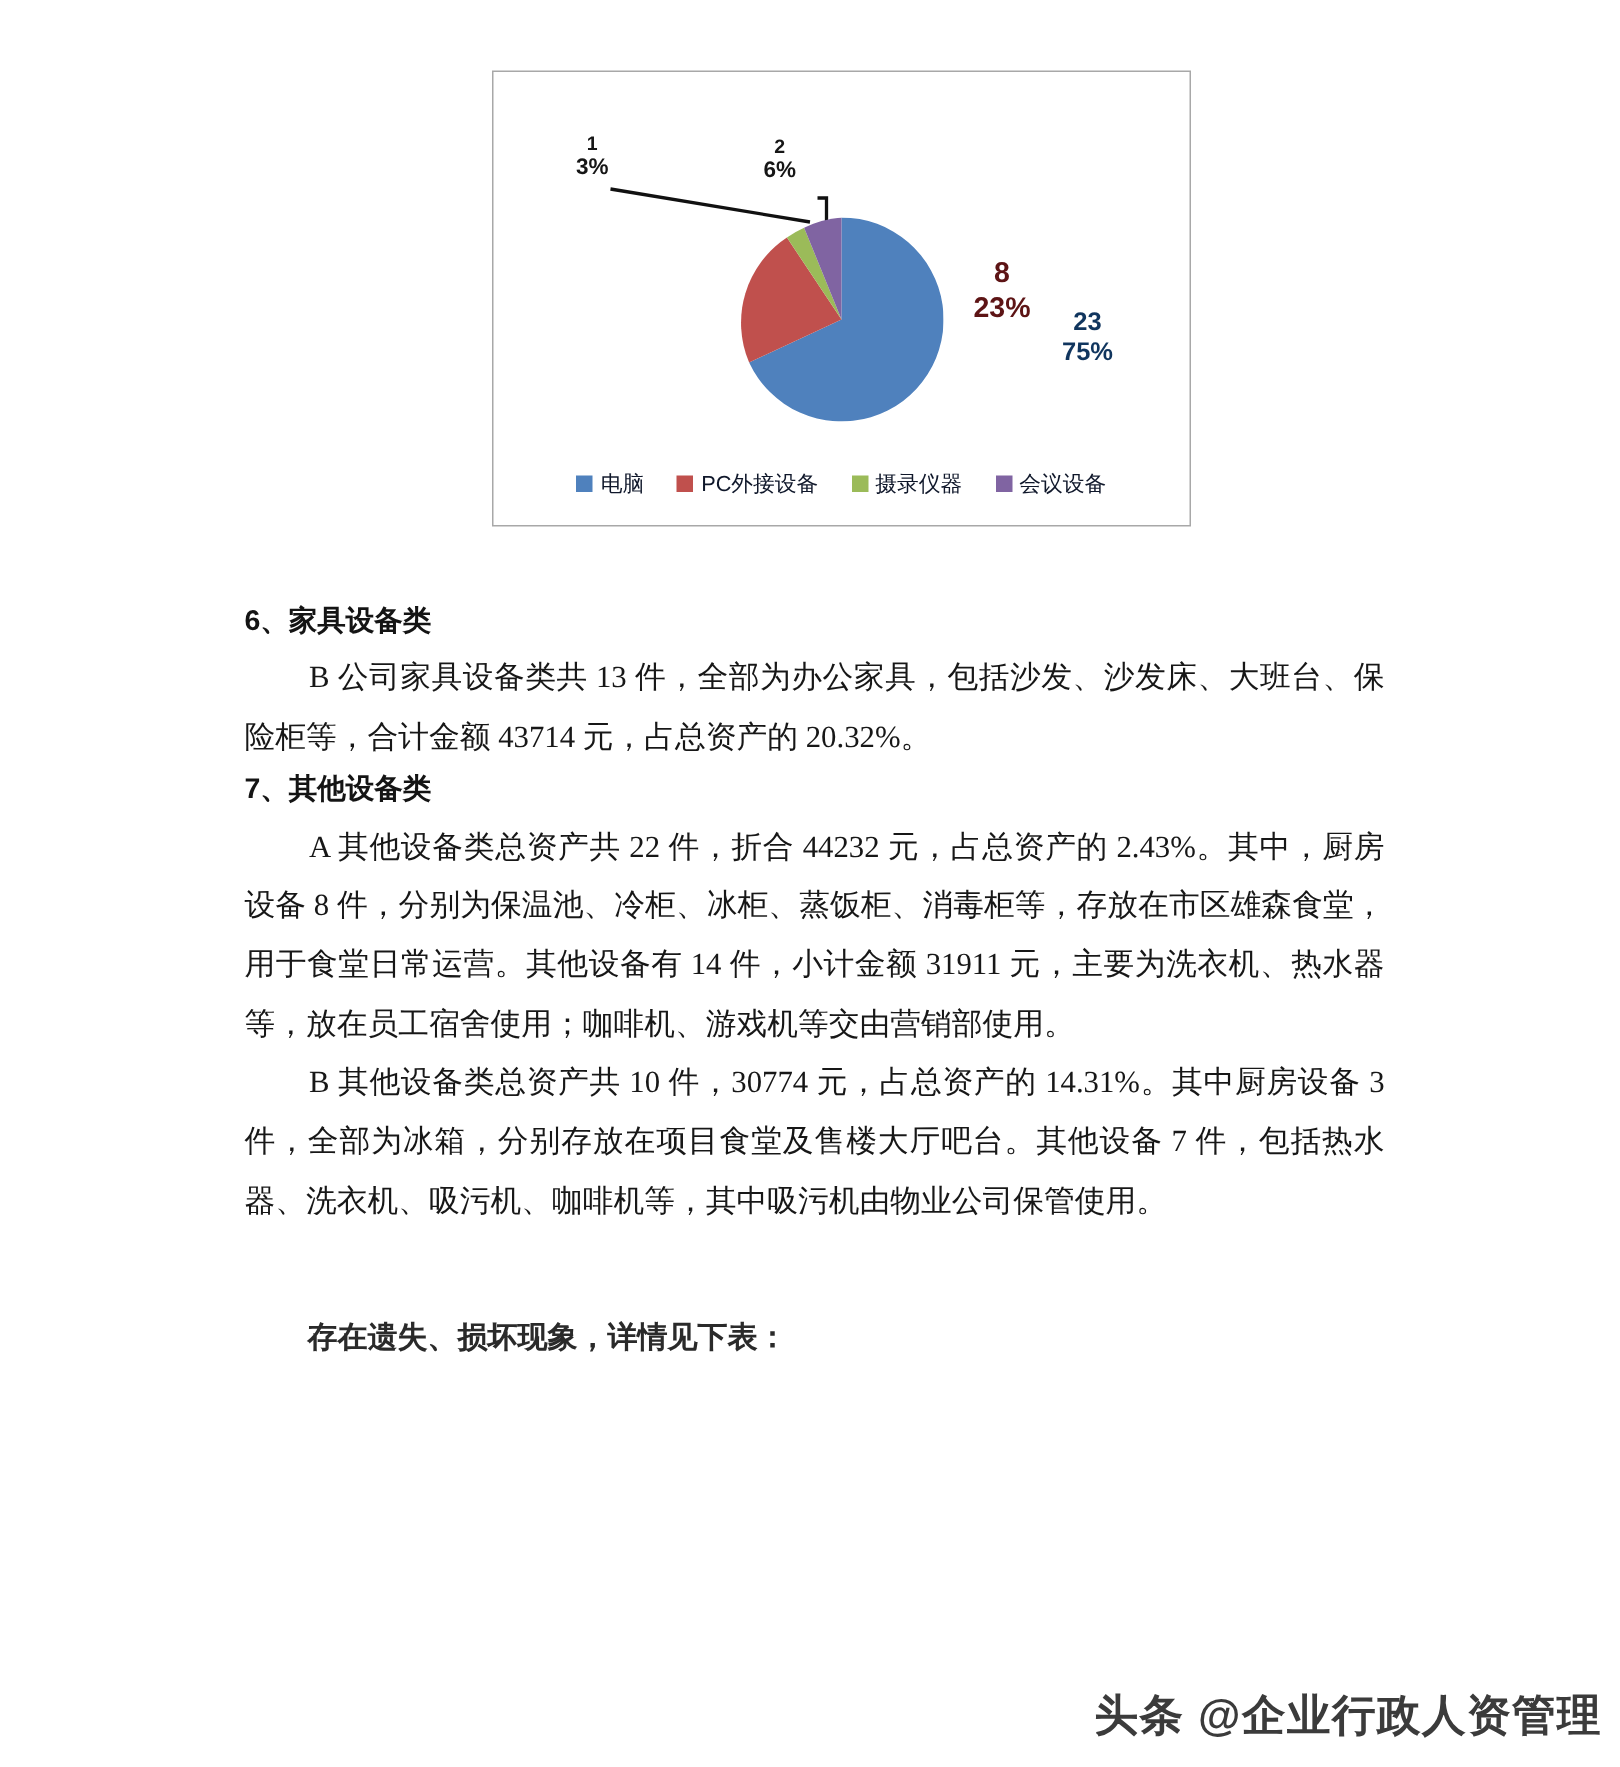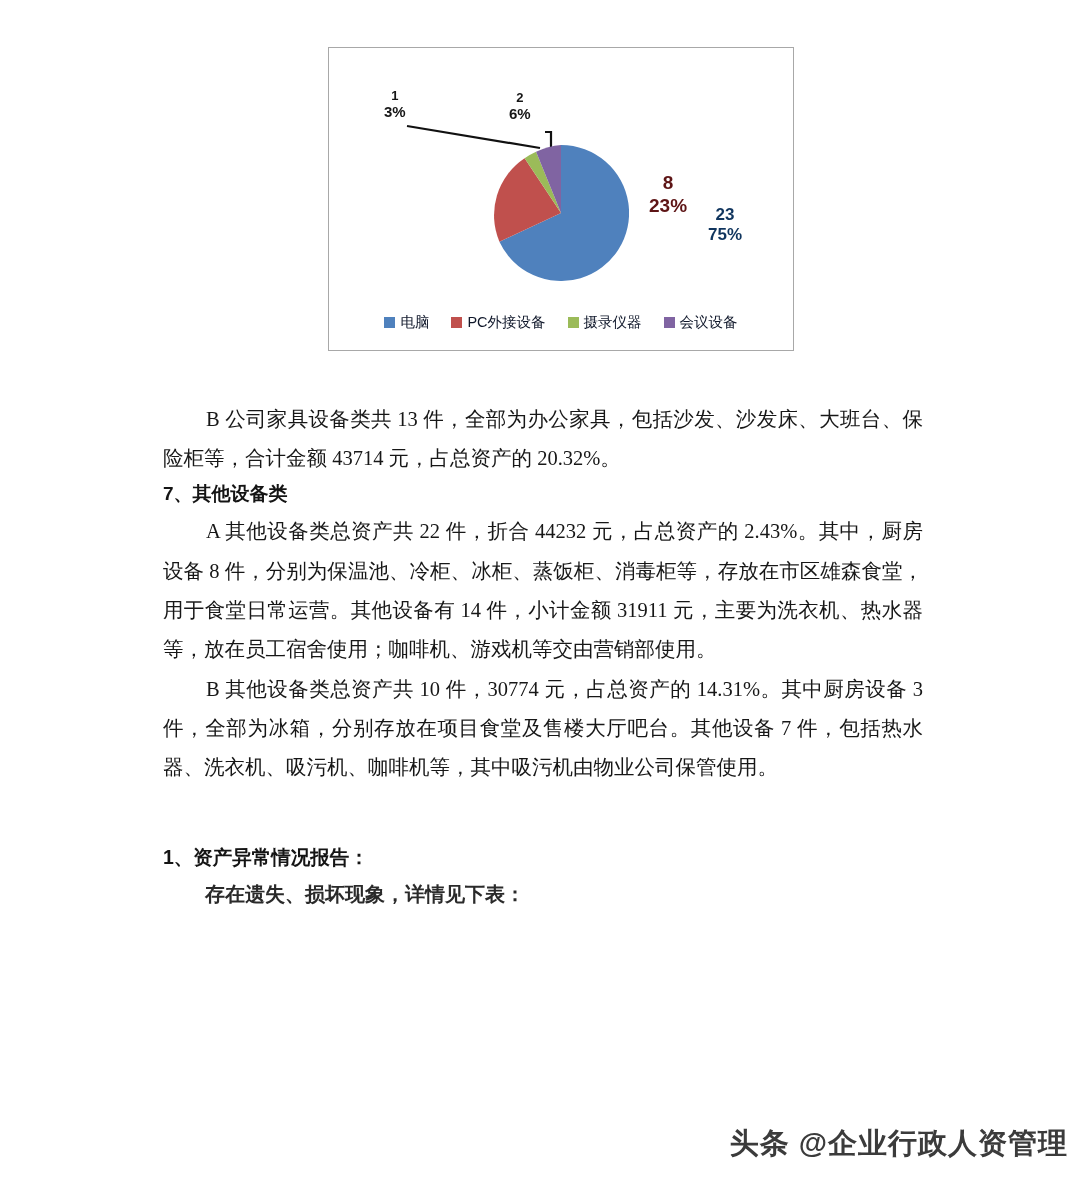--- a/index.html
+++ b/index.html
@@ -260,26 +260,26 @@
         <span class="legend-swatch" style="background:#8064A2"></span>
         <span>会议设备</span>
       </div>
     </div>
 
   </div>
 </div>
 
 <div id="doc-body">
 
+  <h3 class="heading">6、家具设备类</h3>
   <p class="para indent">B 公司家具设备类共 13 件，全部为办公家具，包括沙发、沙发床、大班台、保险柜等，合计金额 43714 元，占总资产的 20.32%。</p>
 
   <h3 class="heading">7、其他设备类</h3>
   <p class="para indent">A 其他设备类总资产共 22 件，折合 44232 元，占总资产的 2.43%。其中，厨房设备 8 件，分别为保温池、冷柜、冰柜、蒸饭柜、消毒柜等，存放在市区雄森食堂，用于食堂日常运营。其他设备有 14 件，小计金额 31911 元，主要为洗衣机、热水器等，放在员工宿舍使用；咖啡机、游戏机等交由营销部使用。</p>
   <p class="para indent">B 其他设备类总资产共 10 件，30774 元，占总资产的 14.31%。其中厨房设备 3 件，全部为冰箱，分别存放在项目食堂及售楼大厅吧台。其他设备 7 件，包括热水器、洗衣机、吸污机、咖啡机等，其中吸污机由物业公司保管使用。</p>
 
   <div class="gap-lg"></div>
 
-  <h3 class="sub-heading">1、资产异常情况报告：</h3>
   <p class="plain-line">存在遗失、损坏现象，详情见下表：</p>
 
 </div>
 
 <div id="watermark">头条 @企业行政人资管理</div>
 
 </body></html>

